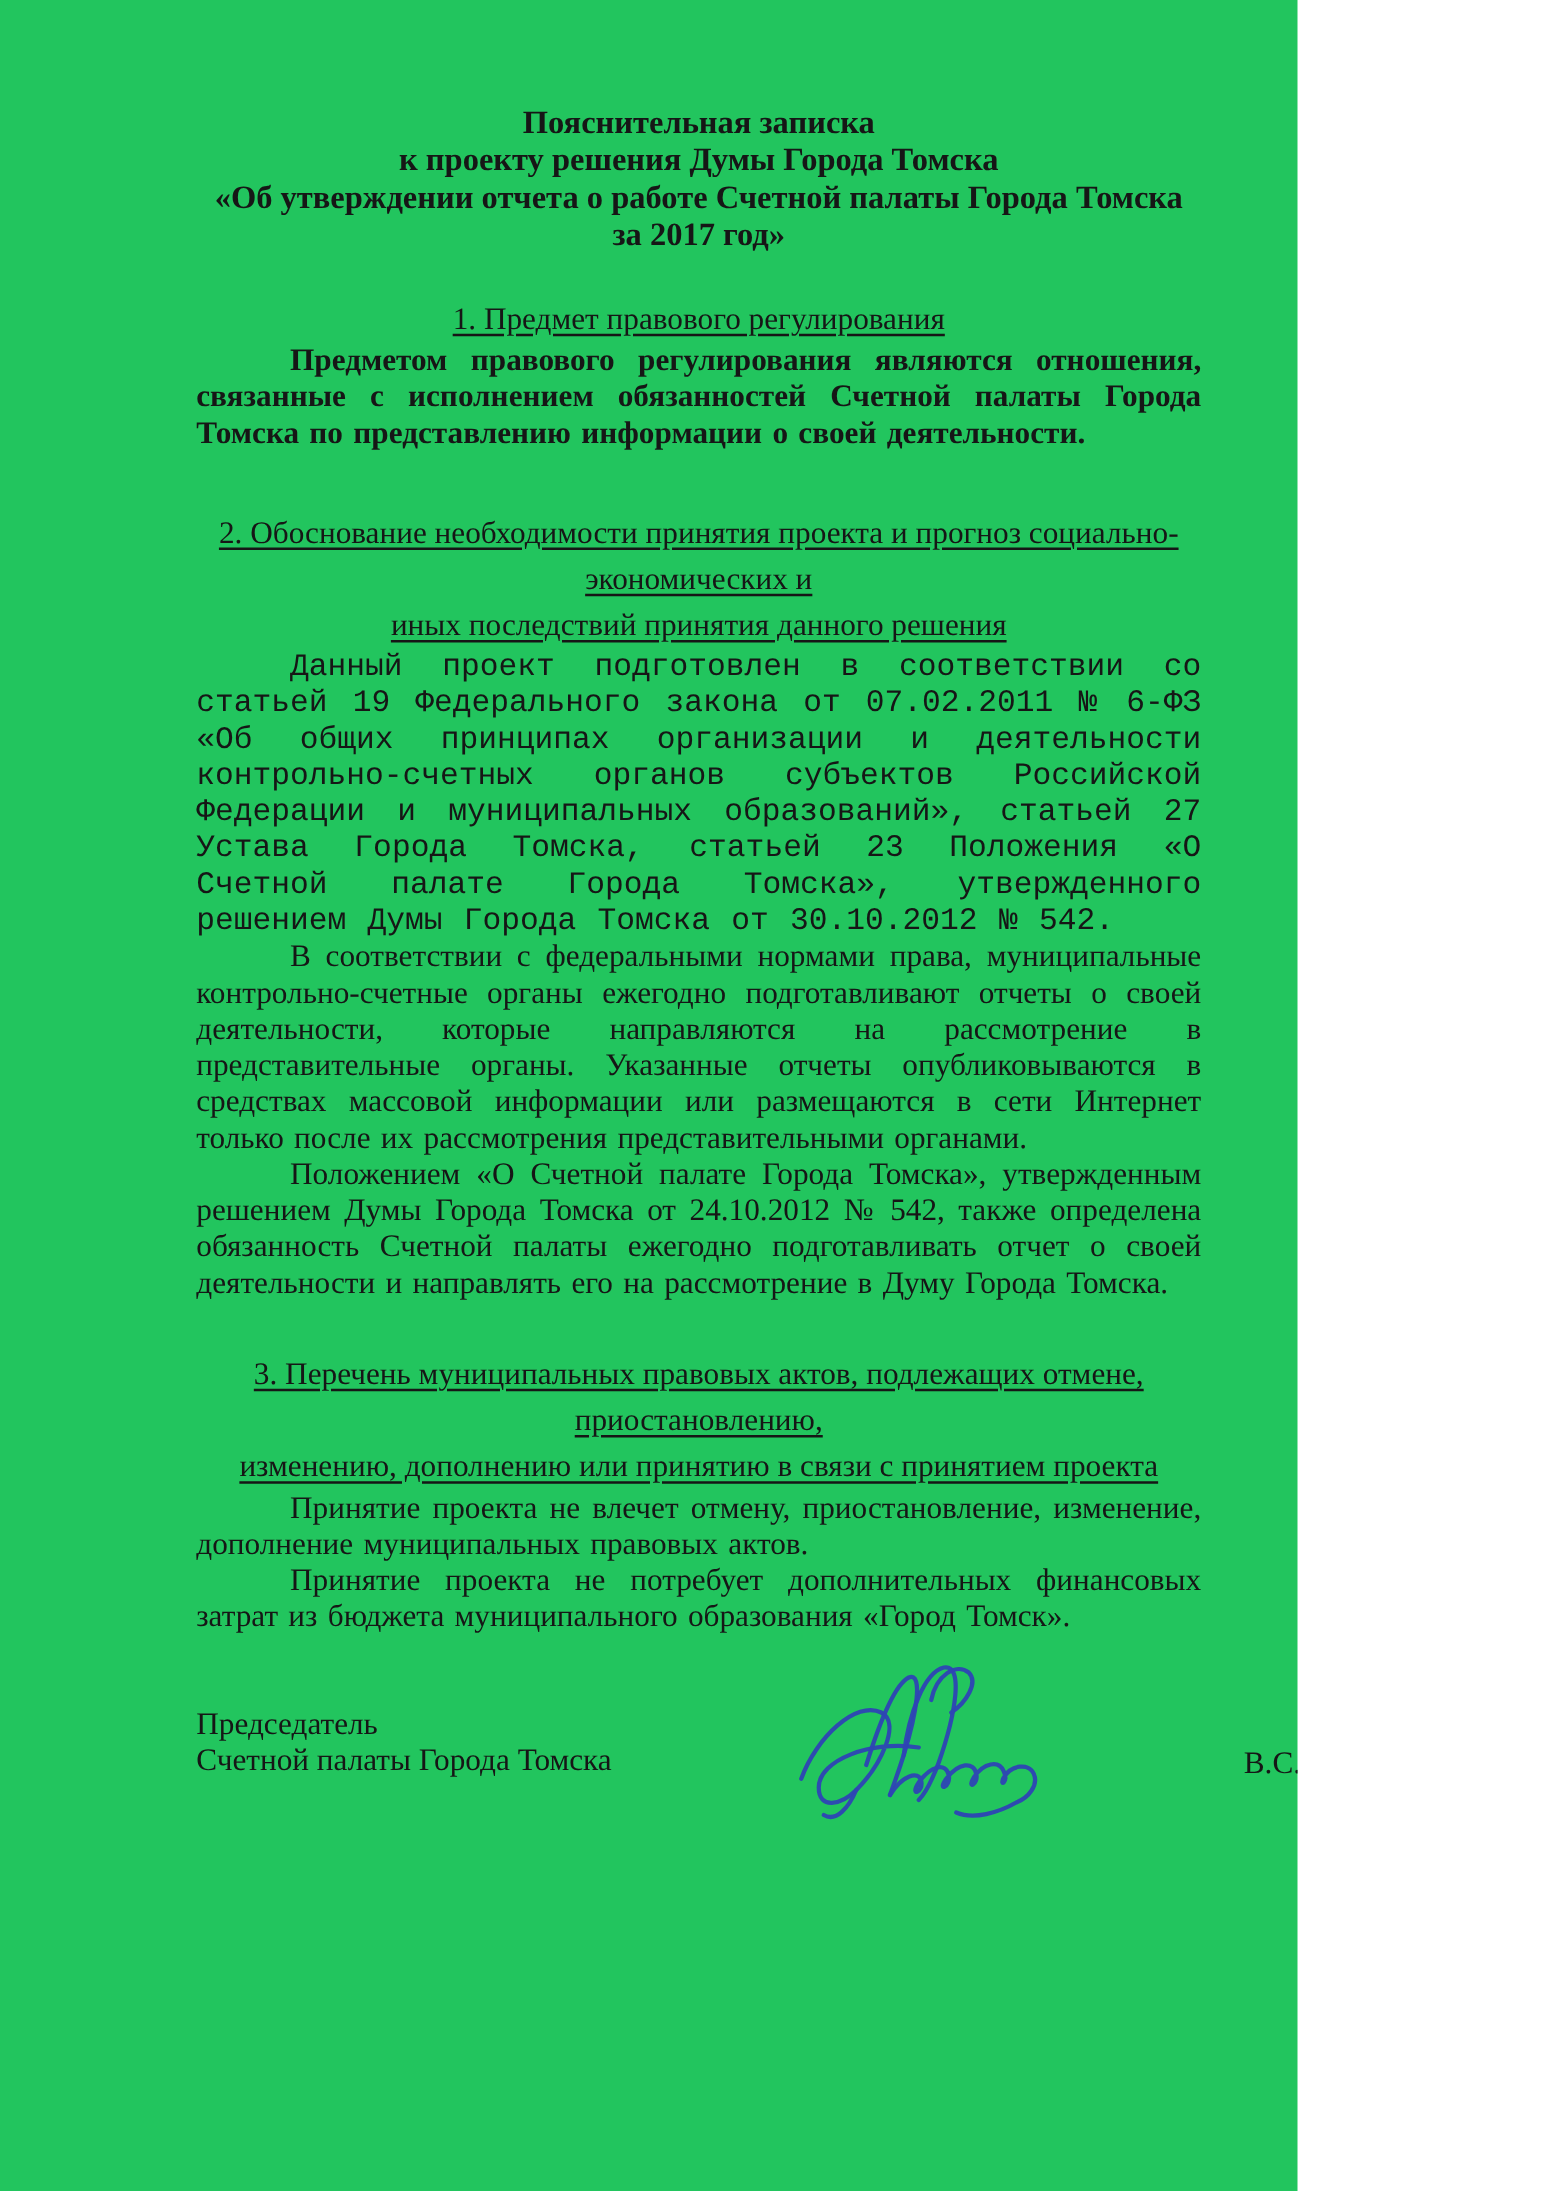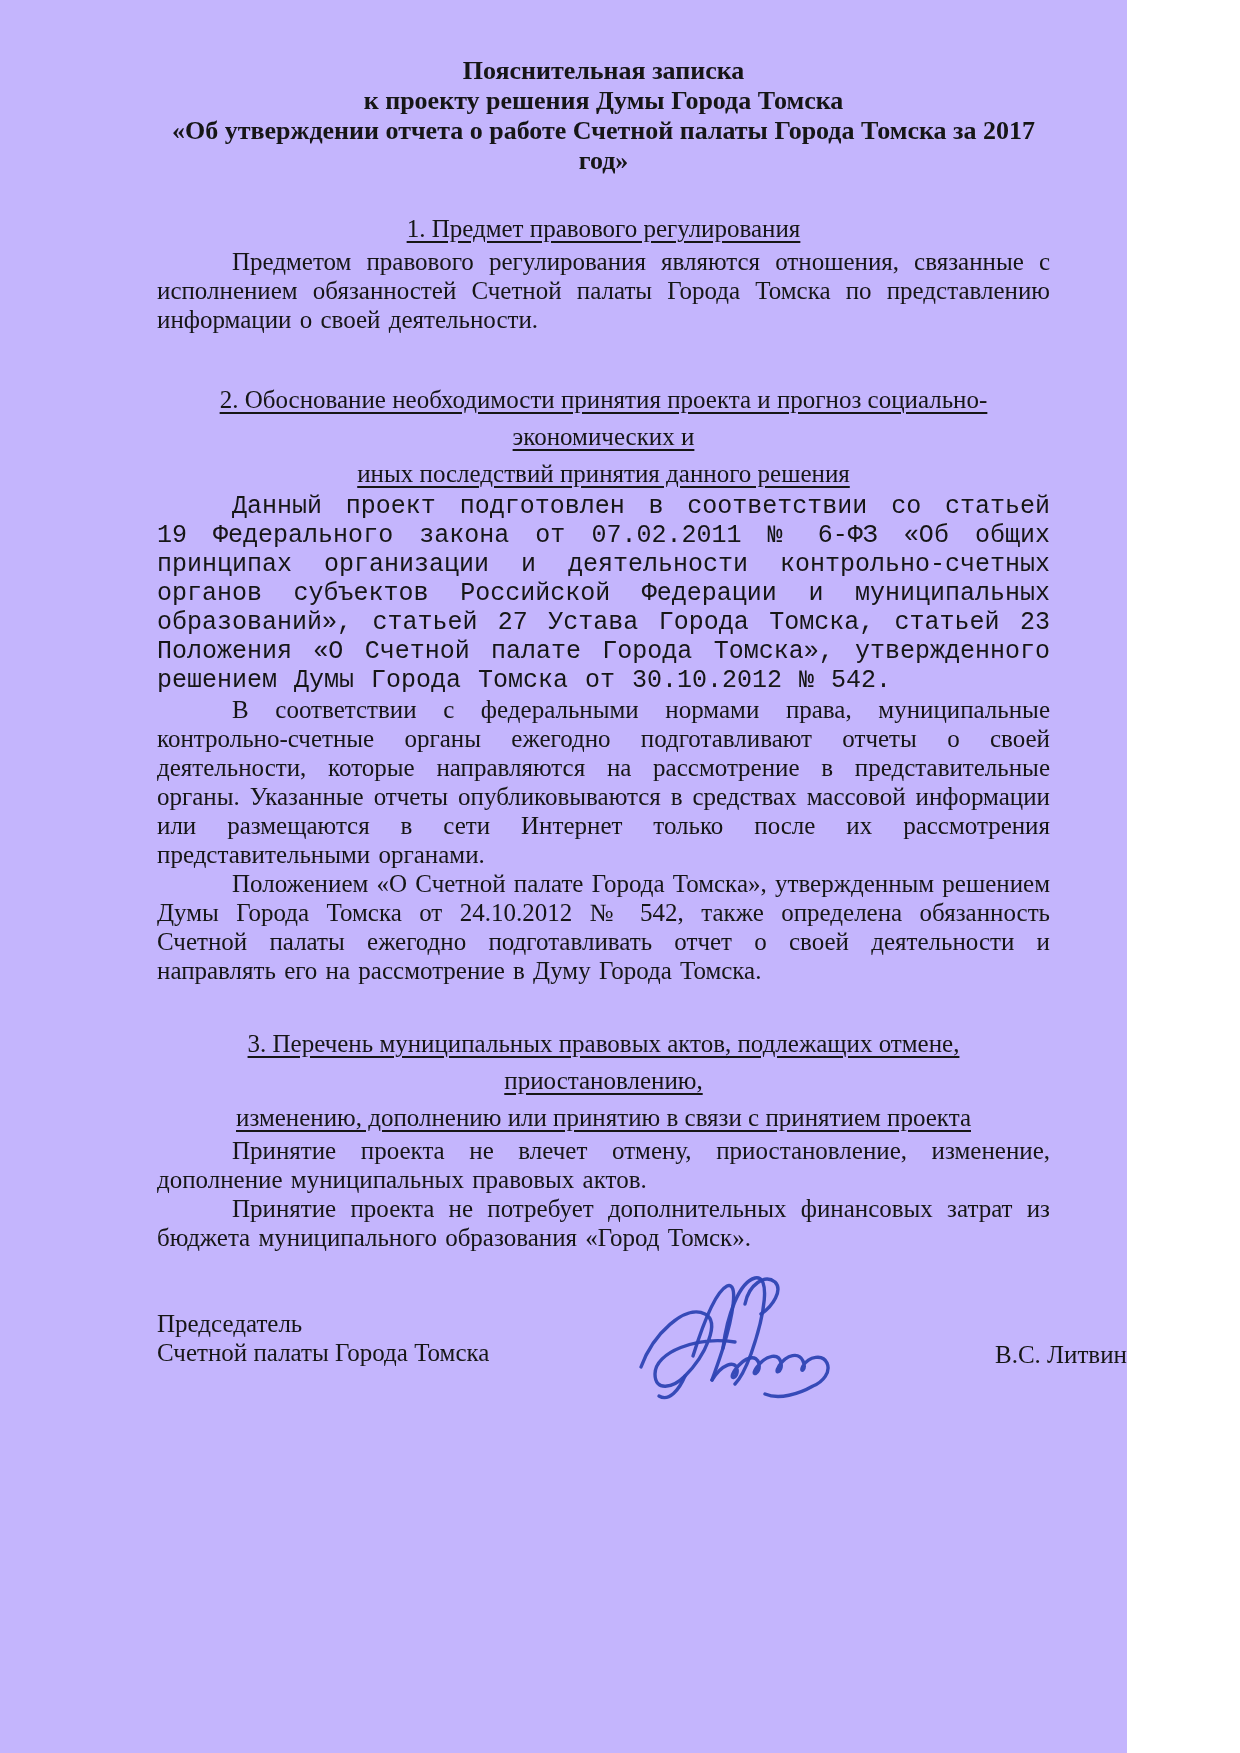--- a/index.html
+++ b/index.html
@@ -1,42 +1,42 @@
 <!DOCTYPE html>
 <html><head>
 <meta charset="utf-8">
 <style>
   html, body { margin: 0; padding: 0; background: #ffffff; }
   .page {
     position: relative;
-    width: 1127px;
+    width: 1038px;
     height: 1753px;
-    background: #c4b5fd;
+    background: #22c55e;
     box-sizing: border-box;
-    padding: 56px 77px 0 157px;
+    padding: 83px 77px 0 157px;
     font-family: "Liberation Serif", "DejaVu Serif", serif;
     color: #161616;
     overflow: hidden;
   }
   .doc-title {
     text-align: center;
     font-weight: bold;
     font-size: 26px;
     line-height: 30px;
   }
   .heading { font-size: 25px; text-align: center; }
   .h-line { line-height: 37px; }
   .heading .u {
     text-decoration: underline;
     text-decoration-thickness: 2px;
     text-underline-offset: 4px;
   }
   .heading.left { text-align: left; padding-left: 70px; }
   .mt-h1 { margin-top: 34px; font-family: Liberation Serif, serif; }
-  .mt-p1 { margin-top: 19px; }
+  .mt-p1 { margin-top: 19px; font-weight: bold; }
   .mt-h2 { margin-top: 47px; font-family: Liberation Serif, serif; }
   .mt-p2 { margin-top: 13px; font-family: Liberation Mono, monospace; }
   .mt-h3 { margin-top: 40px; }
   .mt-p5 { margin-top: 12px; }
   .mt-h4 { margin-top: 29px; }
   .mt-p6 { margin-top: 20px; }
   p.body {
     margin: 0;
     font-size: 25px;
     line-height: 29px;

